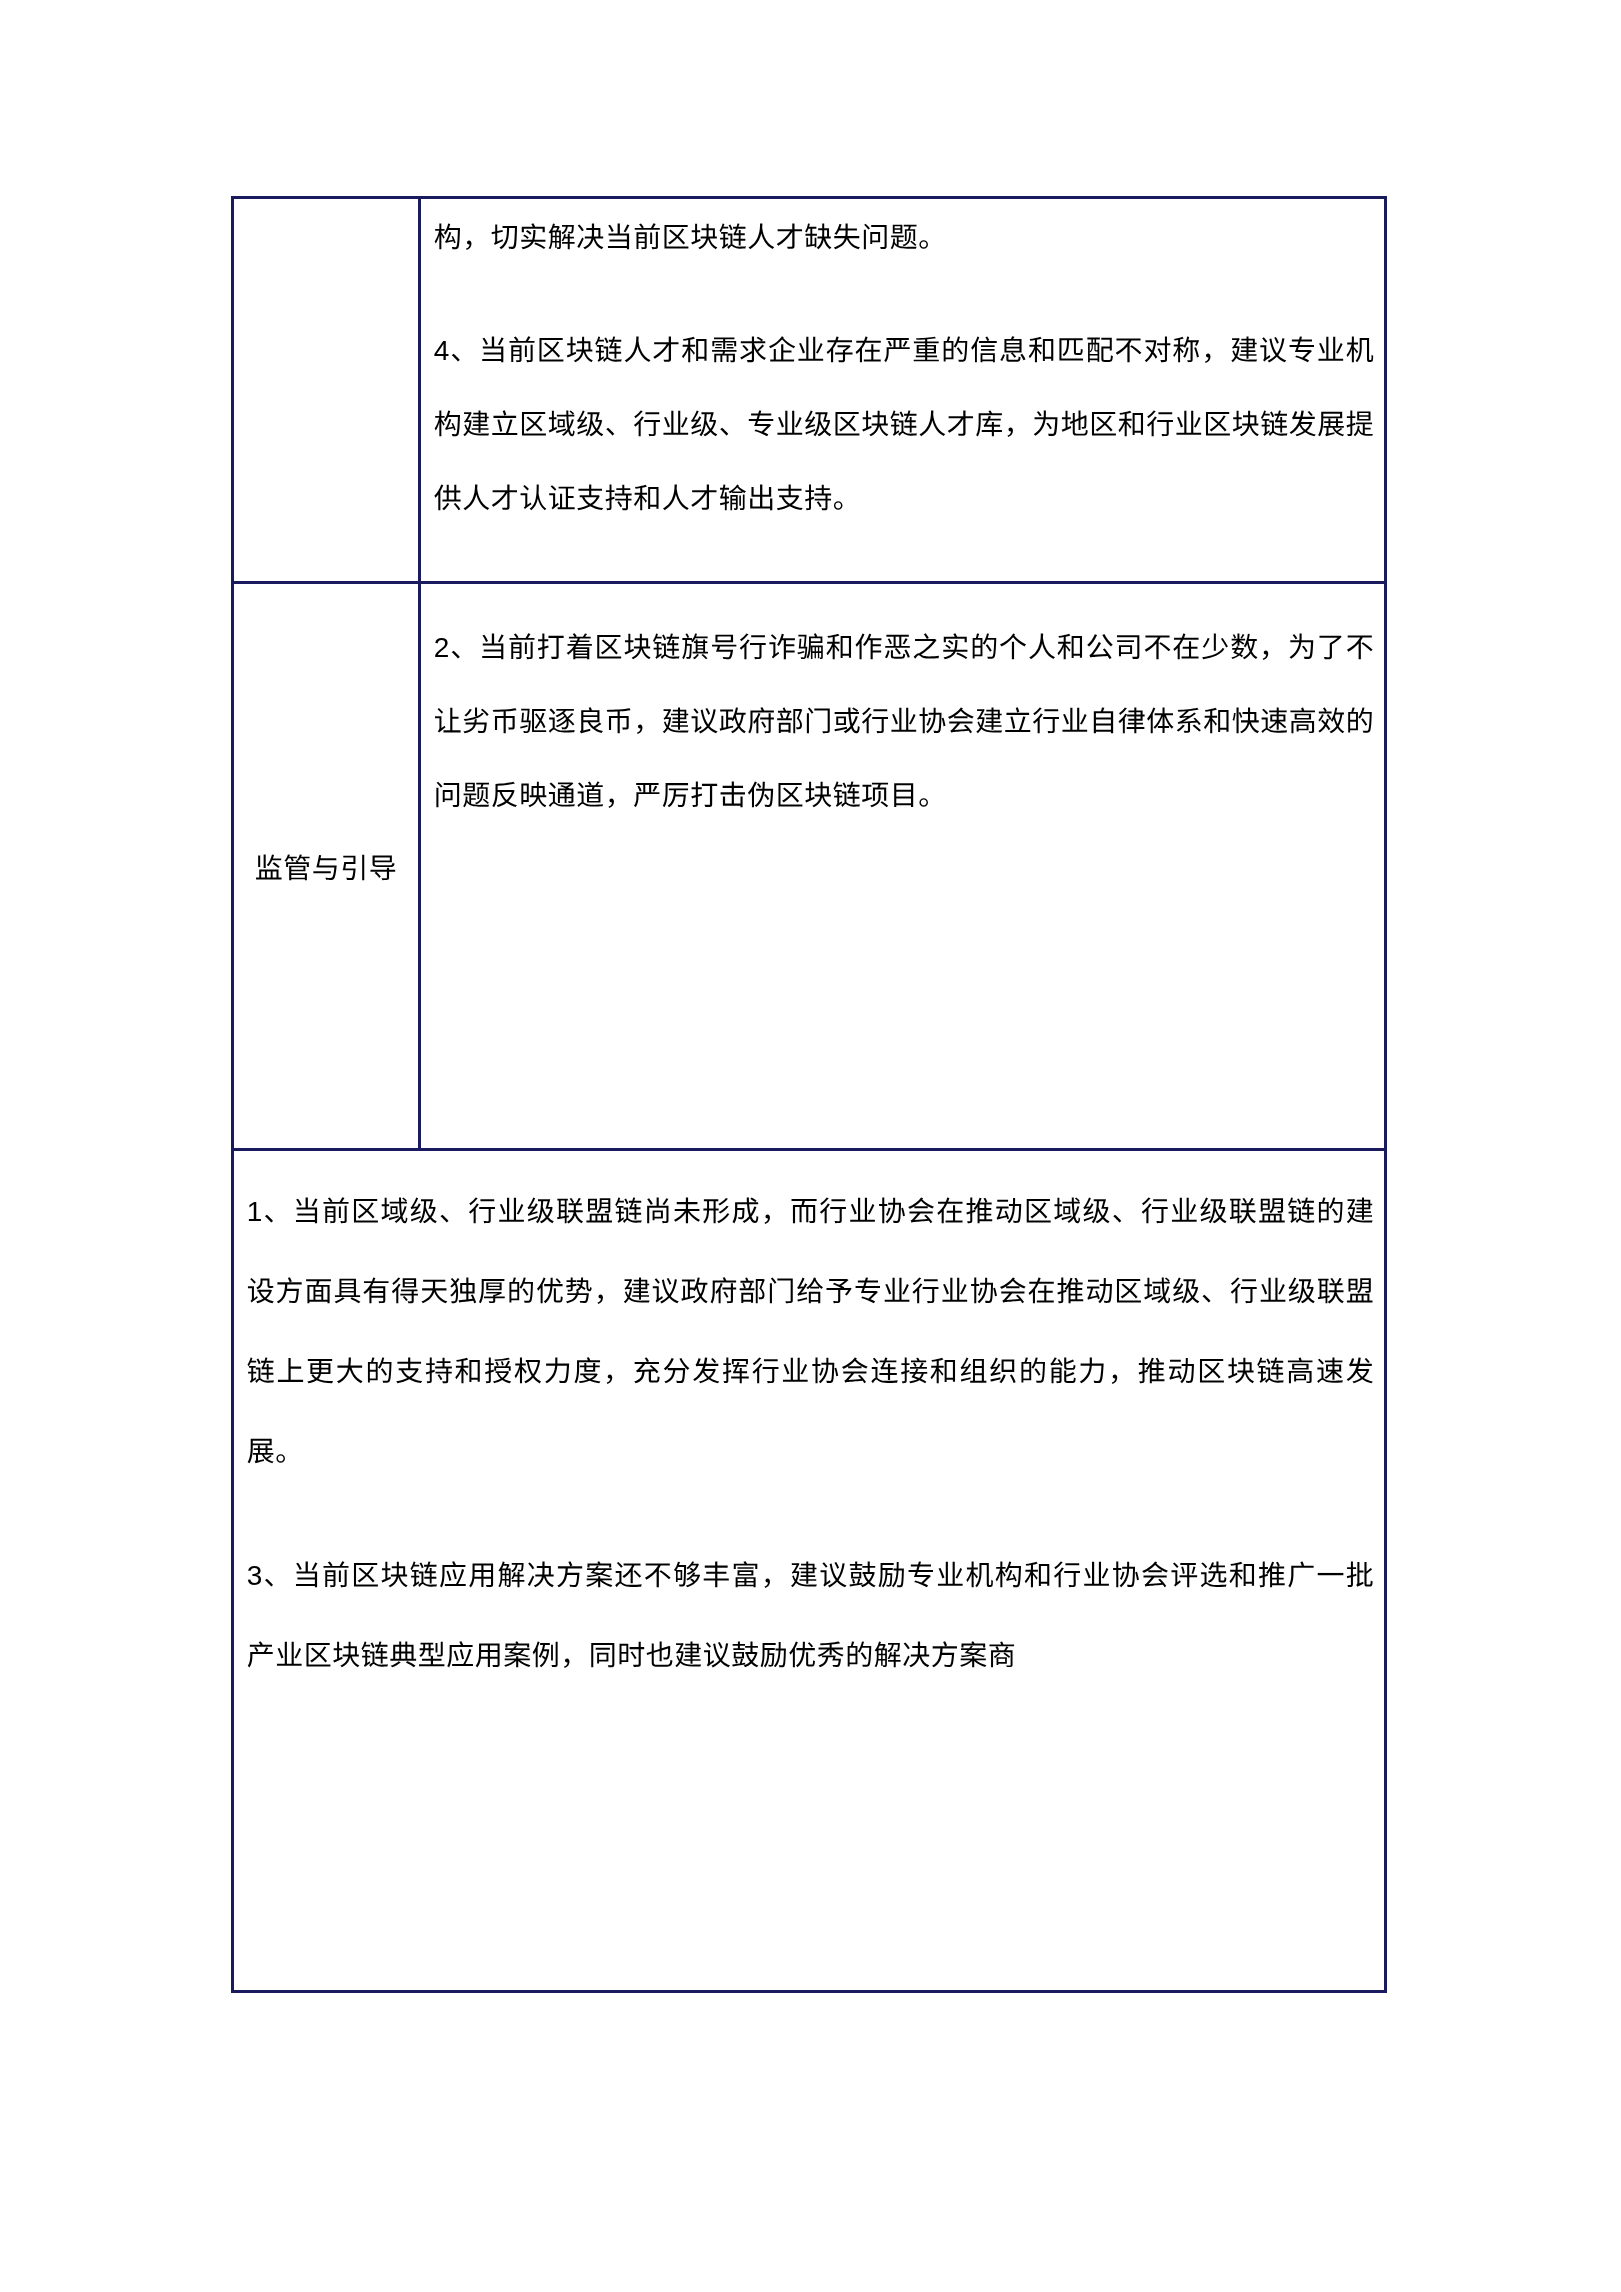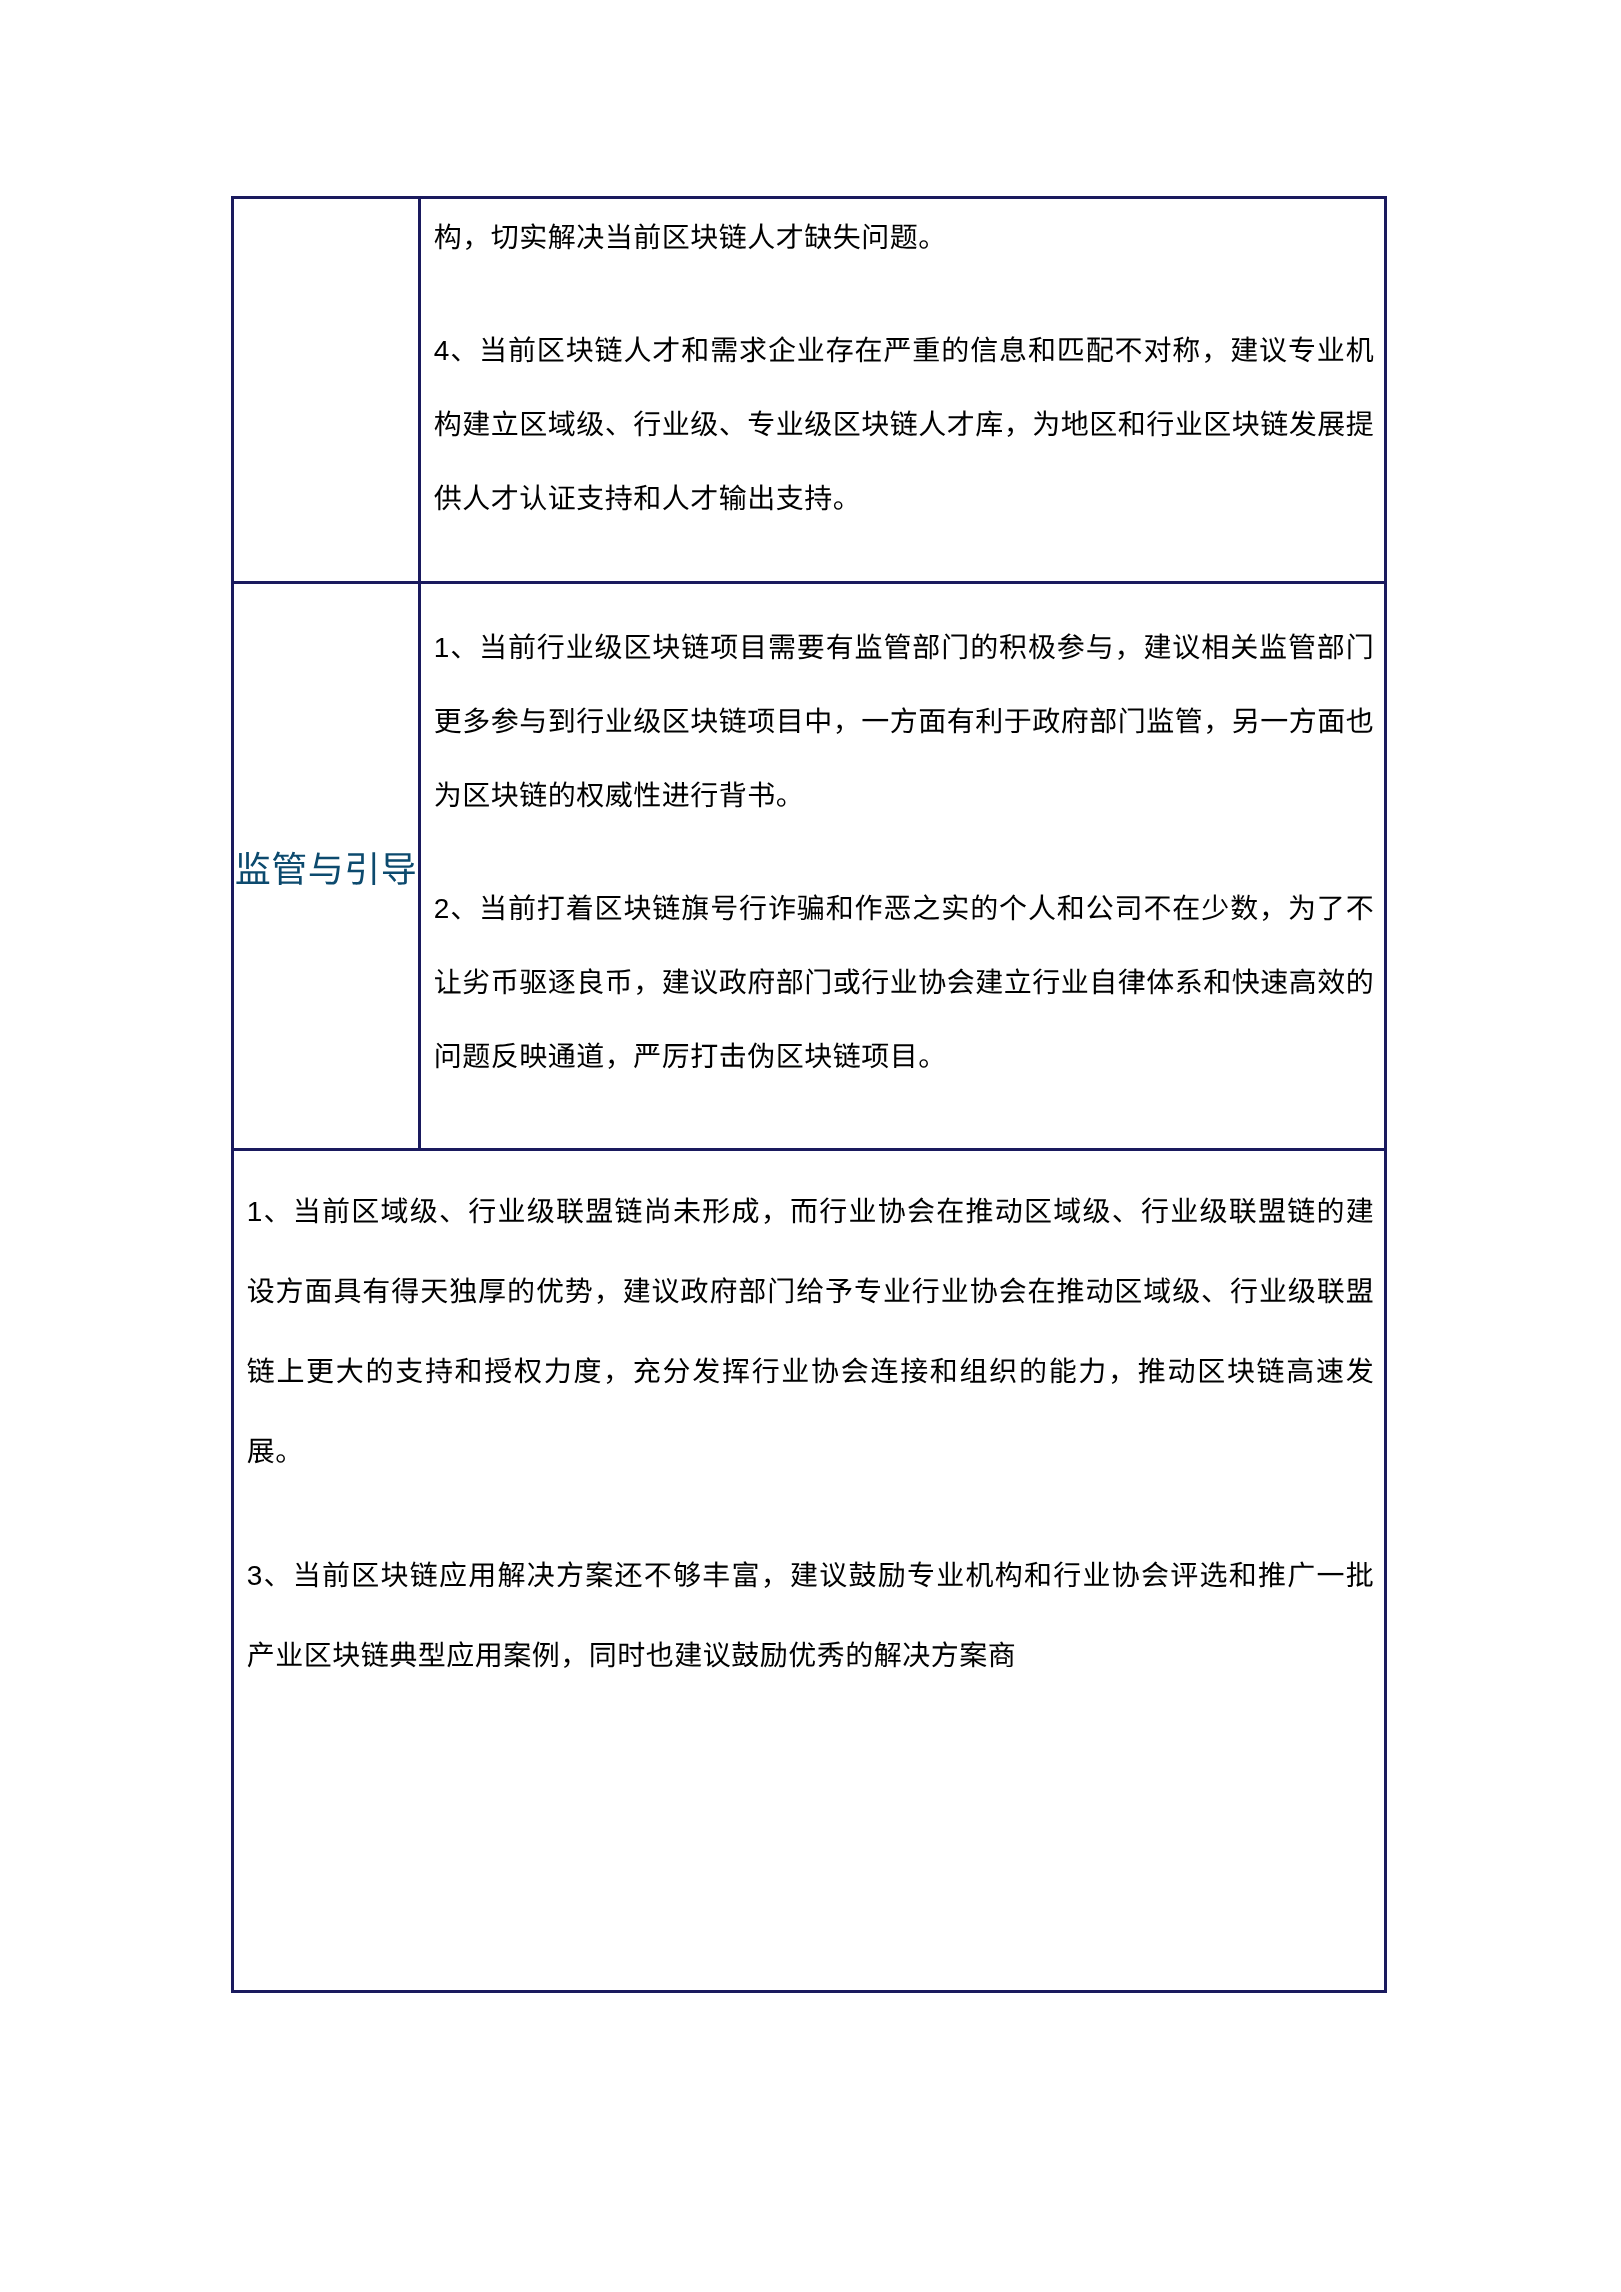--- a/index.html
+++ b/index.html
@@ -48,22 +48,22 @@
     width: 187px;
     box-sizing: border-box;
     border-right: 3.9px solid var(--border);
     display: flex;
     align-items: center;
     justify-content: center;
     flex-shrink: 0;
     overflow: hidden;
   }
   .label-text {
-    font-size: 36px;
-    color: #0c4a6e;
+    font-size: 28px;
+    color: #000000;
     letter-spacing: 0.5px;
     white-space: nowrap;
   }
   .content-cell {
     flex: 1 1 auto;
     box-sizing: border-box;
     padding: 0 9.8px 0 12.7px;
     overflow: hidden;
   }
   .para {
@@ -96,21 +96,20 @@
         <div class="content-cell">
           <p class="para">构，切实解决当前区块链人才缺失问题。</p>
           <p class="para">4、当前区块链人才和需求企业存在严重的信息和匹配不对称，建议专业机构建立区域级、行业级、专业级区块链人才库，为地区和行业区块链发展提供人才认证支持和人才输出支持。</p>
         </div>
       </div>
       <div class="table-row">
         <div class="label-cell">
           <span class="label-text">监管与引导</span>
         </div>
         <div class="content-cell">
-          <p class="para">1、当前行业级区块链项目需要有监管部门的积极参与，建议相关监管部门更多参与到行业级区块链项目中，一方面有利于政府部门监管，另一方面也为区块链的权威性进行背书。</p>
           <p class="para">2、当前打着区块链旗号行诈骗和作恶之实的个人和公司不在少数，为了不让劣币驱逐良币，建议政府部门或行业协会建立行业自律体系和快速高效的问题反映通道，严厉打击伪区块链项目。</p>
         </div>
       </div>
       <div class="table-row">
         <div class="content-cell">
           <p class="para">1、当前区域级、行业级联盟链尚未形成，而行业协会在推动区域级、行业级联盟链的建设方面具有得天独厚的优势，建议政府部门给予专业行业协会在推动区域级、行业级联盟链上更大的支持和授权力度，充分发挥行业协会连接和组织的能力，推动区块链高速发展。</p>
           <p class="para">3、当前区块链应用解决方案还不够丰富，建议鼓励专业机构和行业协会评选和推广一批产业区块链典型应用案例，同时也建议鼓励优秀的解决方案商</p>
         </div>
       </div>
     </div>

